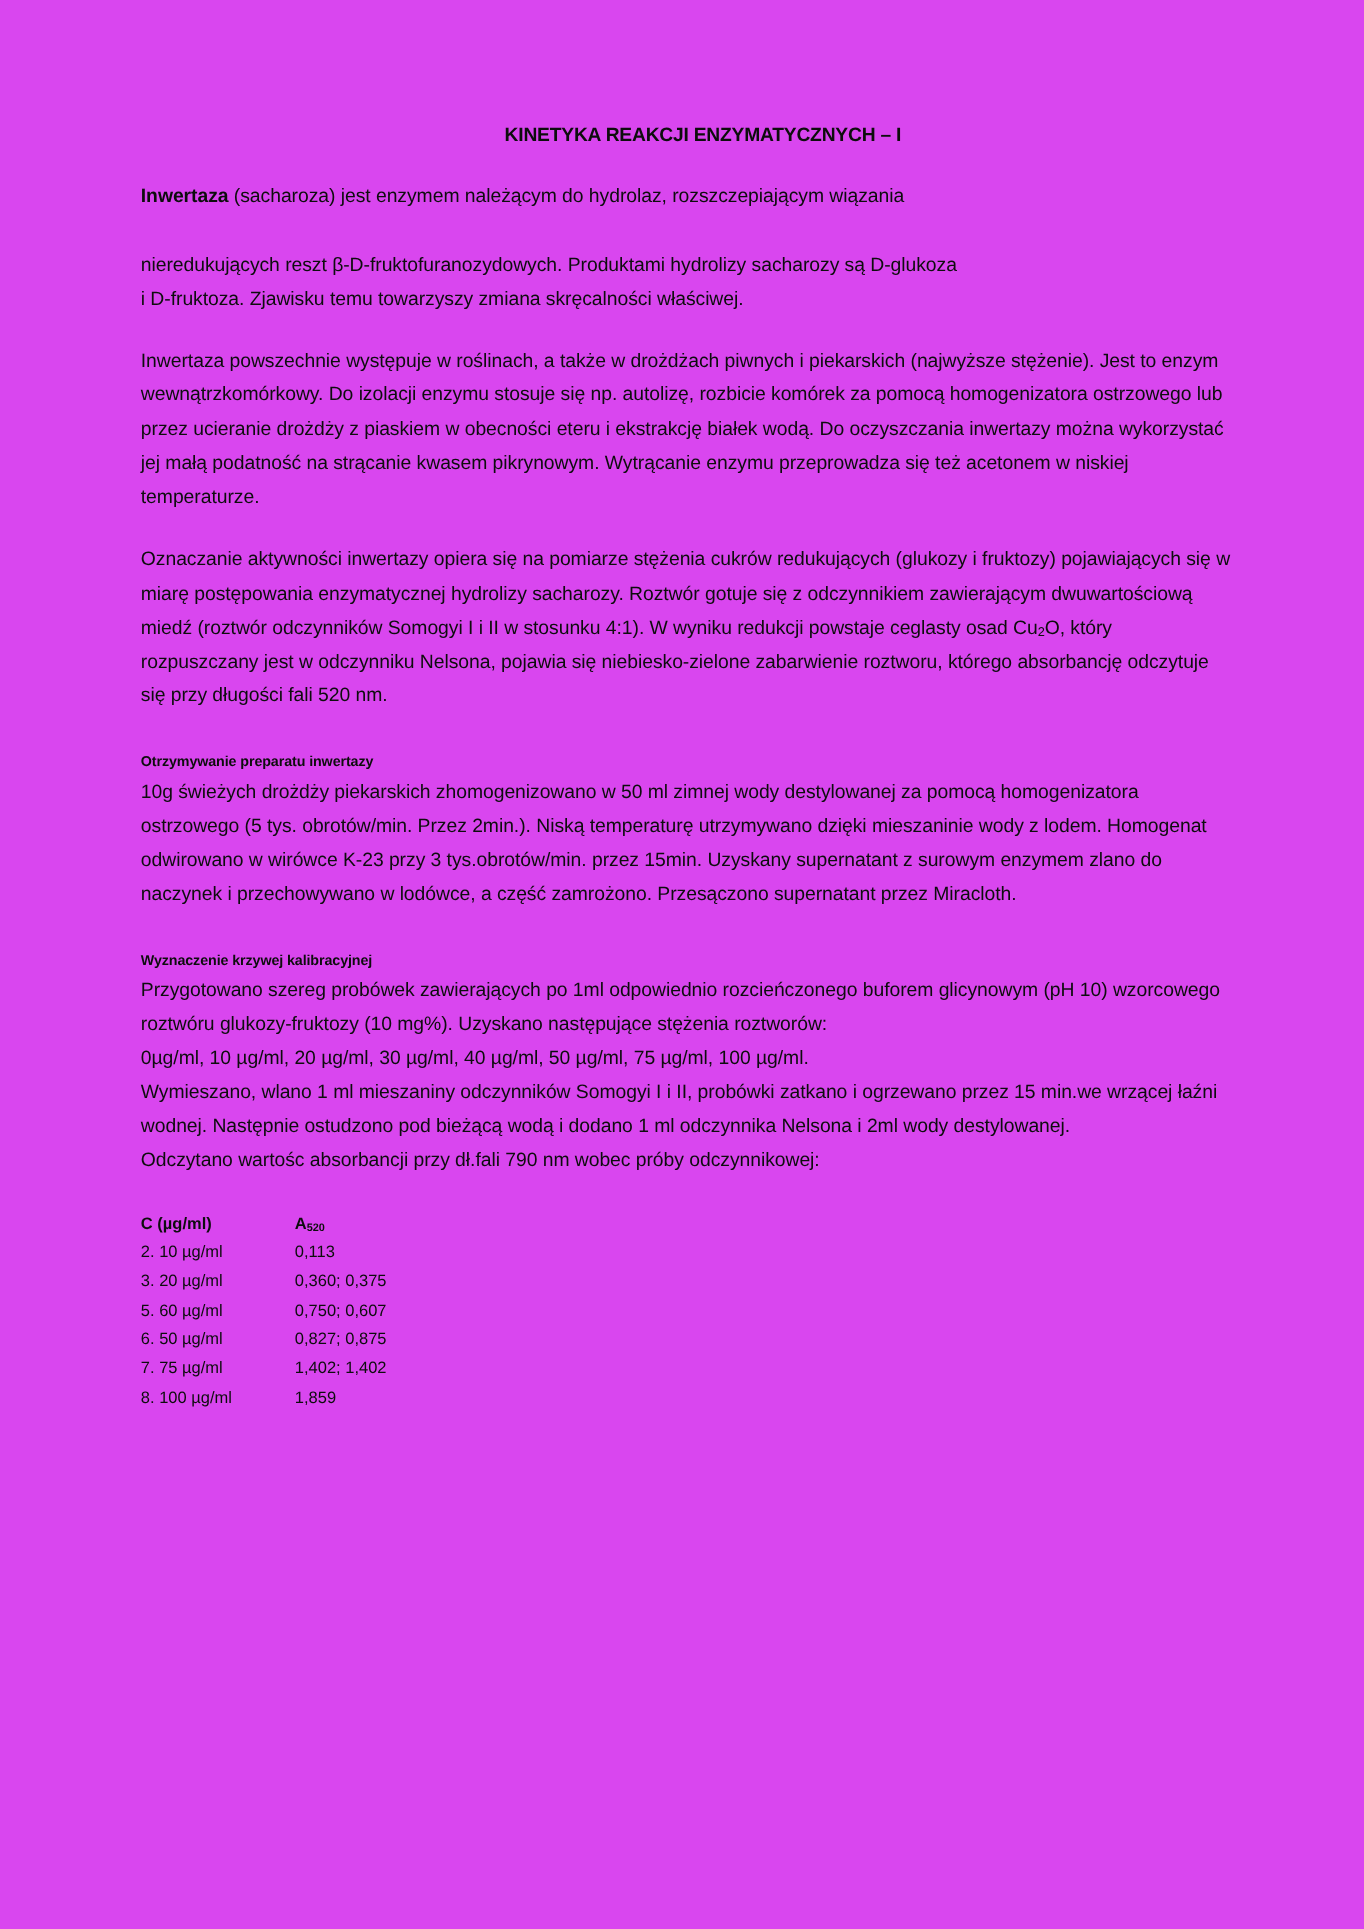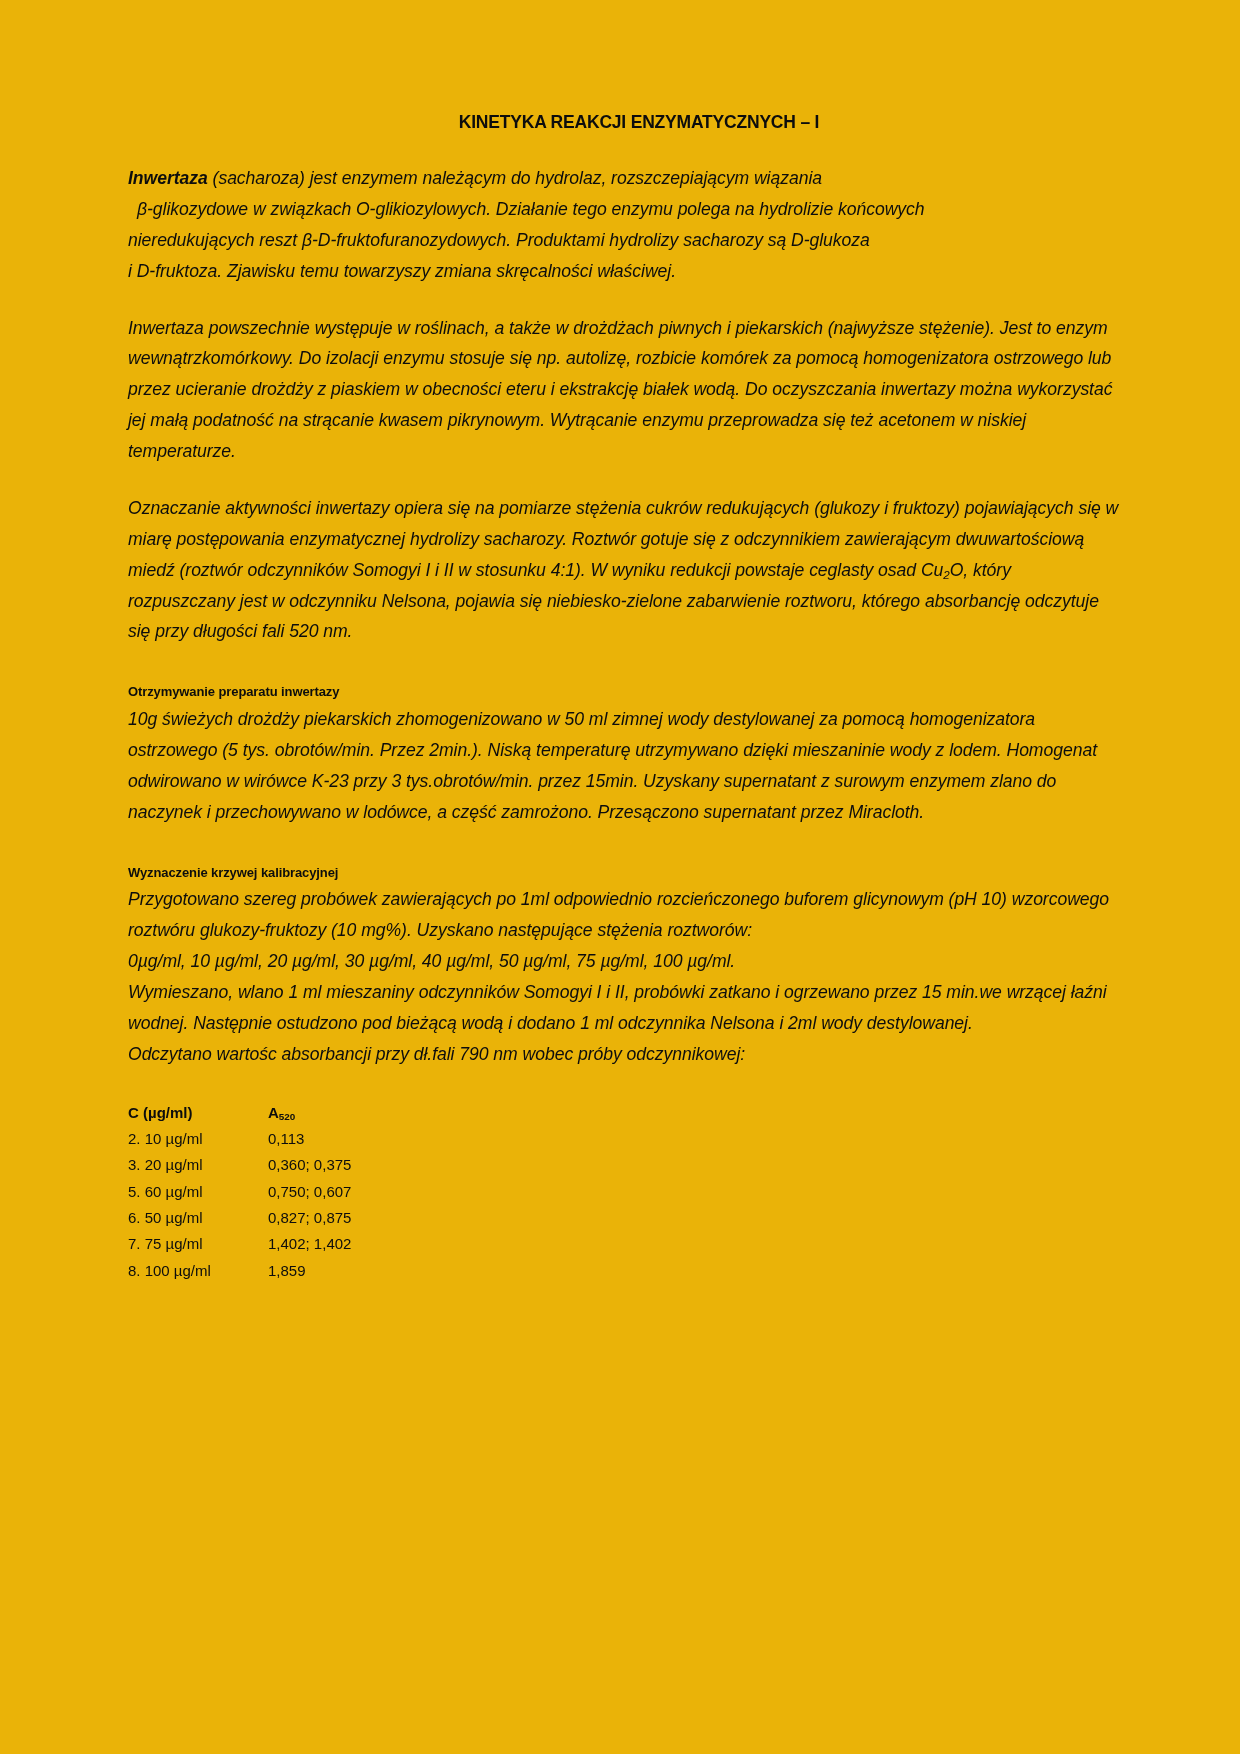--- a/index.html
+++ b/index.html
@@ -14,37 +14,36 @@
     font-family: "Liberation Sans", "DejaVu Sans", sans-serif;
     color: #0d0d0d;
     -webkit-font-smoothing: none;
   }
   .page {
     position: relative;
     width: 1240px;
     height: 1754px;
     box-sizing: border-box;
     padding: 112px 120px 60px 128px;
-    background: #eab308;
+    background: #d946ef;
   }
   .doc-title {
     text-align: center;
     font-size: 17.5px;
     font-weight: bold;
     letter-spacing: -0.2px;
     margin: 0 0 30px 0;
     padding-left: 30px;
   }
   p.para {
     margin: 0 0 0 0;
     font-size: 17.6px;
     line-height: 1.755;
     letter-spacing: -0.05px;
     text-align: left;
-    font-style: italic;
   }
   .spacer-md { height: 26px; }
   .spacer-lg { height: 34px; }
   .heading {
     font-size: 13px;
     font-weight: bold;
     line-height: 1.755;
     letter-spacing: -0.1px;
     margin: 0;
   }
@@ -79,21 +78,21 @@
   }
 </style>
 </head>
 <body>
 
 <div class="page">
 
   <h1 class="doc-title">KINETYKA REAKCJI ENZYMATYCZNYCH – I</h1>
 
   <p class="para"><b class="inline-b">Inwertaza</b><span> (sacharoza) jest enzymem należącym do hydrolaz, rozszczepiającym wiązania</span><br>
-  <span class="indent-1">β-glikozydowe w związkach O-glikiozylowych. Działanie tego enzymu polega na hydrolizie końcowych</span><br>
+  <br>
   <span>nieredukujących reszt β-D-fruktofuranozydowych. Produktami hydrolizy sacharozy są D-glukoza</span><br>
   <span>i D-fruktoza. Zjawisku temu towarzyszy zmiana skręcalności właściwej.</span></p>
 
   <div class="spacer-md"></div>
 
   <p class="para">Inwertaza powszechnie występuje w roślinach, a także w drożdżach piwnych i piekarskich (najwyższe stężenie). Jest to enzym wewnątrzkomórkowy. Do izolacji enzymu stosuje się np. autolizę, rozbicie komórek za pomocą homogenizatora ostrzowego lub przez ucieranie drożdży z piaskiem w obecności eteru i ekstrakcję białek wodą.  Do oczyszczania inwertazy można wykorzystać jej małą podatność na strącanie kwasem pikrynowym. Wytrącanie enzymu przeprowadza się też acetonem w niskiej temperaturze.</p>
 
   <div class="spacer-md"></div>
 
   <p class="para"><span>Oznaczanie aktywności inwertazy opiera się na pomiarze stężenia cukrów redukujących (glukozy i fruktozy) pojawiających się w miarę postępowania enzymatycznej hydrolizy sacharozy. Roztwór gotuje się z odczynnikiem zawierającym dwuwartościową miedź (roztwór odczynników Somogyi I i II w stosunku 4:1). W wyniku redukcji powstaje ceglasty osad Cu</span><sub>2</sub><span>O, który rozpuszczany jest w odczynniku Nelsona, pojawia się niebiesko-zielone zabarwienie roztworu, którego absorbancję odczytuje się przy długości fali 520 nm.</span></p>

